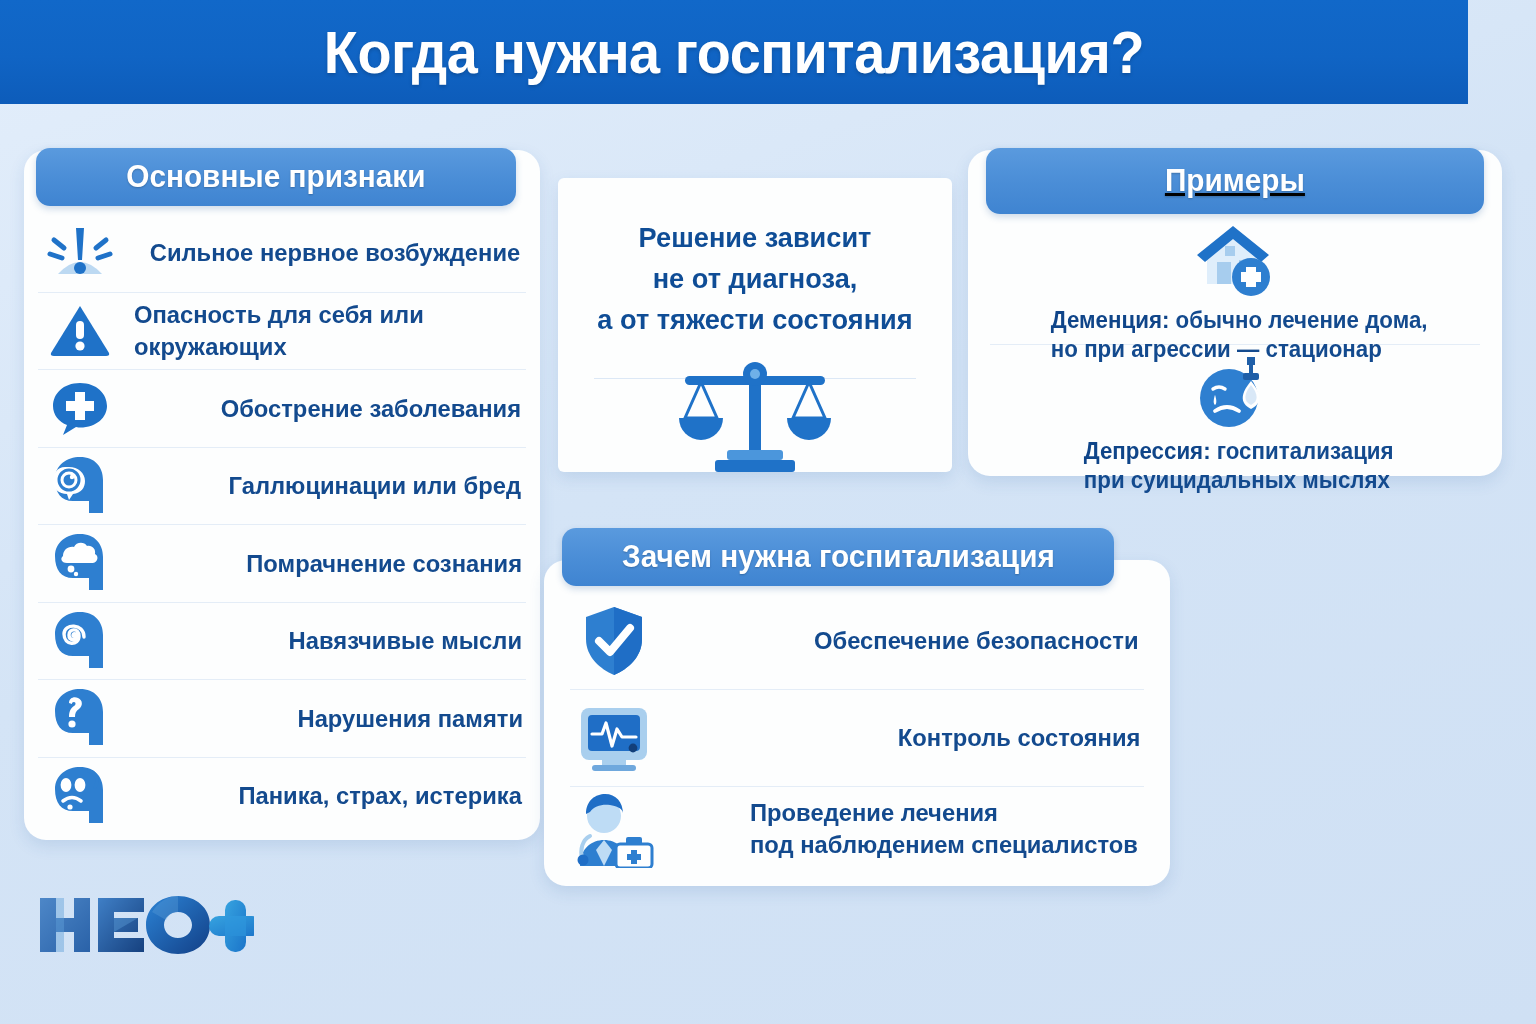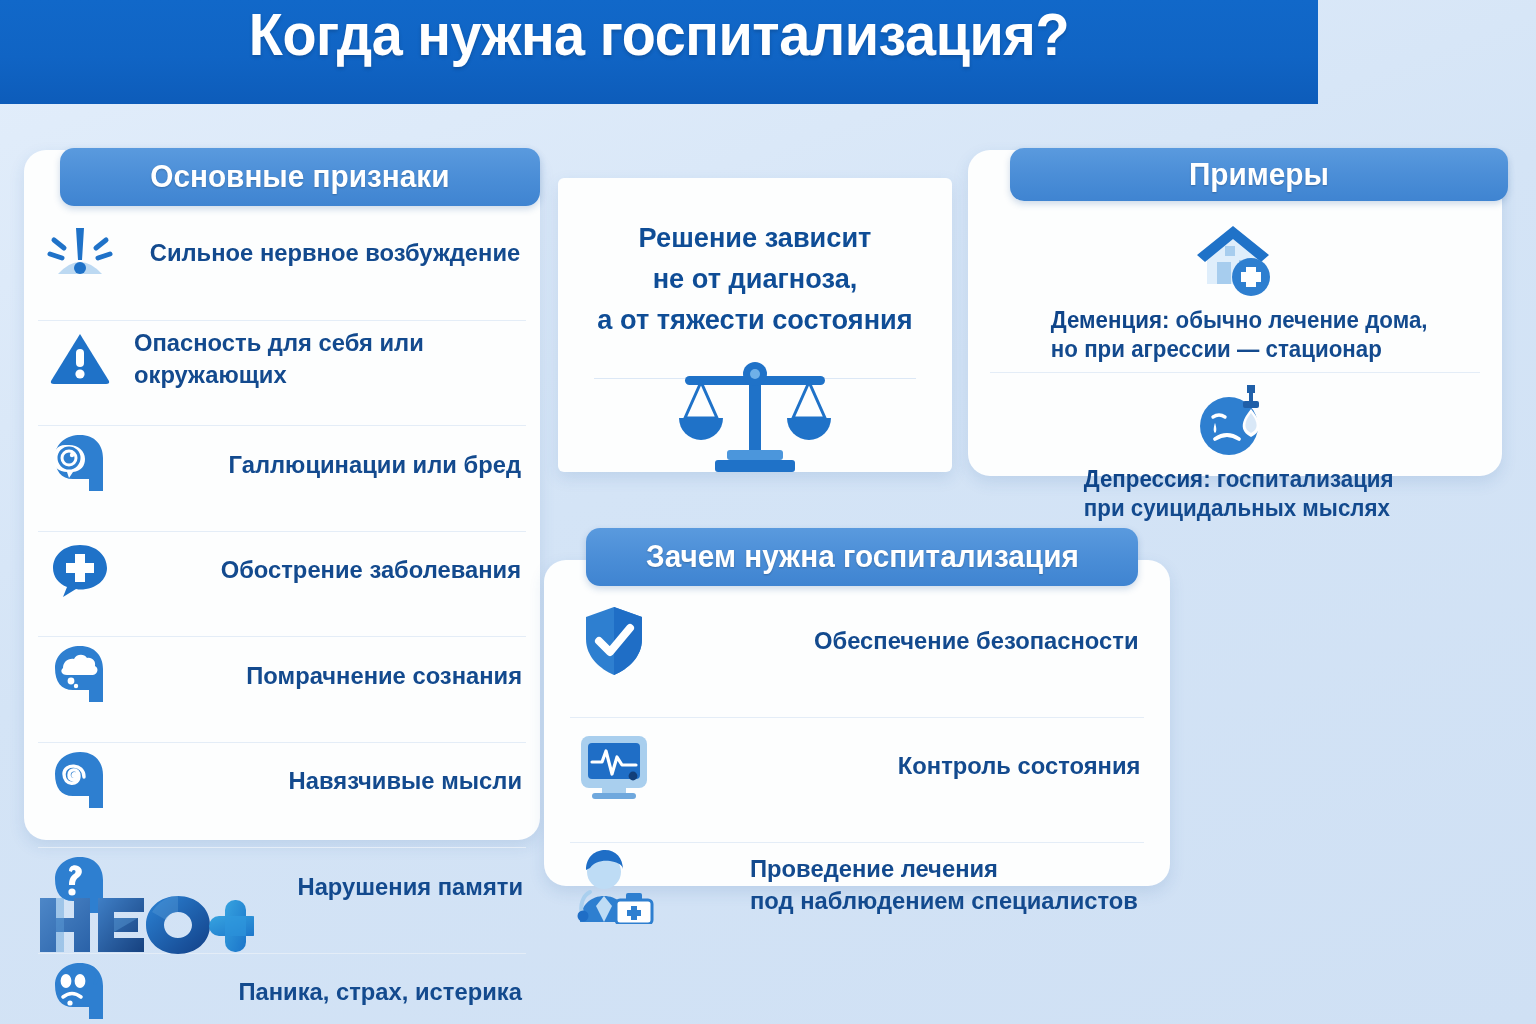--- a/index.html
+++ b/index.html
@@ -12,23 +12,23 @@
     position:relative;
   }
   #root{
     position:relative;width:1536px;height:1024px;
     background:linear-gradient(160deg,#e3eefb 0%,#d4e4f6 45%,#cfe0f4 100%);
     overflow:hidden;
   }
 
   
   .banner{
-    position:absolute;left:0;top:0;width:1318px;height:104px;
+    position:absolute;left:0;top:0;width:1468px;height:104px;
     background:linear-gradient(180deg,#1168c9 0%,#1064c4 55%,#0d5cba 100%);
-    display:flex;align-items:flex-start;justify-content:center;
+    display:flex;align-items:center;justify-content:center;
   }
   .banner-title{
     color:#ffffff;
     font-size:60px;font-weight:bold;
     letter-spacing:-0.5px;
     text-shadow:0 2px 4px rgba(0,0,0,.18);
     white-space:nowrap;
     font-family:"Liberation Sans","DejaVu Sans",sans-serif;
     transform:scaleX(0.93);
   }
@@ -40,36 +40,35 @@
     border-radius:22px;
     box-shadow:0 6px 16px rgba(35,90,160,.13);
   }
   .pill{
     position:absolute;
     background:linear-gradient(180deg,#5a9ade 0%,#4b8ed7 50%,#3f84d1 100%);
     border-radius:14px;
     display:flex;align-items:center;justify-content:center;
     box-shadow:0 3px 7px rgba(30,85,155,.22);
     z-index:5;
-    margin-left:24px;
   }
   .pill-label{
     color:#ffffff;font-weight:bold;
     text-shadow:0 1px 2px rgba(0,0,0,.22);
     white-space:nowrap;
     transform:scaleX(0.96);
   }
 
   
   .row{
     display:flex;align-items:center;
     box-sizing:border-box;
     justify-content:space-between;
   }
-  .row + .row{border-top:1px solid #e4edf7;margin-top:28px;}
+  .row + .row{border-top:1px solid #e4edf7;}
   .row-icon{
     flex:0 0 auto;
     display:flex;align-items:center;justify-content:center;
   }
   .row-text{
     color:#134a8e;
     font-weight:600;
     line-height:1.28;
   }
   .row-text b{font-weight:bold;color:#0f4589;}
@@ -95,21 +94,21 @@
   .quote-divider{
     position:absolute;top:200px;height:1px;background:#dce8f6;
   }
   #qd-left{left:36px;width:108px;}
   #qd-right{left:250px;width:108px;}
   .scales-wrap{position:absolute;left:0;top:160px;width:394px;height:134px;
     display:flex;align-items:flex-end;justify-content:center;}
 
   
   #panel-examples{left:968px;top:150px;width:534px;height:326px;}
-  #pill-examples{left:986px;top:148px;width:498px;height:53px;}
+  #pill-examples{left:986px;top:148px;width:498px;height:66px;text-decoration:underline;}
   #pill-examples .pill-label{font-size:31px;}
   #list-examples{position:absolute;left:968px;top:214px;width:534px;height:262px;
     box-sizing:border-box;padding:0 22px;}
   #list-examples .row{height:130px;flex-direction:column;}
   #list-examples .row-icon{width:86px;height:92px;}
   #list-examples .row-text{font-size:23px;margin-left:8px;transform:scaleX(0.97);}
 
   
   #panel-why{left:544px;top:560px;width:626px;height:326px;}
   #pill-why{left:562px;top:528px;width:552px;height:58px;}
@@ -163,39 +162,39 @@
           <path d="M31 3 L60 50 Q61 53 57 53 L5 53 Q1 53 2 50 Z" fill="#1f72c8"></path>
           <rect x="27" y="18" width="8" height="18" rx="4" fill="#ffffff"></rect>
           <circle cx="31" cy="43" r="4.6" fill="#ffffff"></circle>
         </svg>
       </div>
       <div class="row-text">Опасность для себя или окружающих</div>
     </div>
 
     <div class="row">
       <div class="row-icon">
+        <svg width="62" height="58" viewBox="0 0 62 58">
+          <path d="M31 4 C14 4 4 15 4 27 C4 36 10 43 18 46 L14 56 L27 48 C29 48.4 30 48.5 31 48.5 C48 48.5 58 38 58 27 C58 15 48 4 31 4 Z" fill="#1f72c8"></path>
+          <path d="M26 13 L36 13 L36 22 L45 22 L45 32 L36 32 L36 41 L26 41 L26 32 L17 32 L17 22 L26 22 Z" fill="#ffffff"></path>
+        </svg>
+      </div>
+      <div class="row-text">Обострение заболевания</div>
+    </div>
+
+    <div class="row">
+      <div class="row-icon">
         <svg width="70" height="62" viewBox="0 0 70 62">
           <path d="M10 24 C10 10 22 2 35 2 C50 2 58 12 58 25 L58 58 L44 58 L44 46 L28 46 C16 46 10 38 10 24 Z" fill="#2e7fd0"></path>
           <path d="M20 12 C12 12 8 19 8 26 C8 34 14 39 22 39 L24 45 L28 39 C36 38 40 33 40 26 C40 18 33 12 24 12 Z" fill="#ffffff"></path>
           <circle cx="24" cy="25" r="10" fill="none" stroke="#2e7fd0" stroke-width="3"></circle>
           <circle cx="24" cy="25" r="5.5" fill="#2e7fd0"></circle>
           <circle cx="27" cy="22" r="2.2" fill="#ffffff"></circle>
         </svg>
       </div>
       <div class="row-text">Галлюцинации или бред</div>
-    </div>
-
-    <div class="row">
-      <div class="row-icon">
-        <svg width="62" height="58" viewBox="0 0 62 58">
-          <path d="M31 4 C14 4 4 15 4 27 C4 36 10 43 18 46 L14 56 L27 48 C29 48.4 30 48.5 31 48.5 C48 48.5 58 38 58 27 C58 15 48 4 31 4 Z" fill="#1f72c8"></path>
-          <path d="M26 13 L36 13 L36 22 L45 22 L45 32 L36 32 L36 41 L26 41 L26 32 L17 32 L17 22 L26 22 Z" fill="#ffffff"></path>
-        </svg>
-      </div>
-      <div class="row-text">Обострение заболевания</div>
     </div>
 
     <div class="row">
       <div class="row-icon">
         <svg width="70" height="62" viewBox="0 0 70 62">
           <path d="M10 24 C10 10 22 2 35 2 C50 2 58 12 58 25 L58 58 L44 58 L44 46 L28 46 C16 46 10 38 10 24 Z" fill="#2e7fd0"></path>
           <path d="M18 24 C18 18 23 14 29 15 C31 10 39 9 42 14 C47 13 51 17 50 22 C54 24 53 30 48 31 L22 31 C16 31 15 26 18 24 Z" fill="#ffffff"></path>
           <circle cx="26" cy="37" r="3.4" fill="#ffffff"></circle>
           <circle cx="31" cy="42" r="2.2" fill="#ffffff"></circle>
         </svg>

